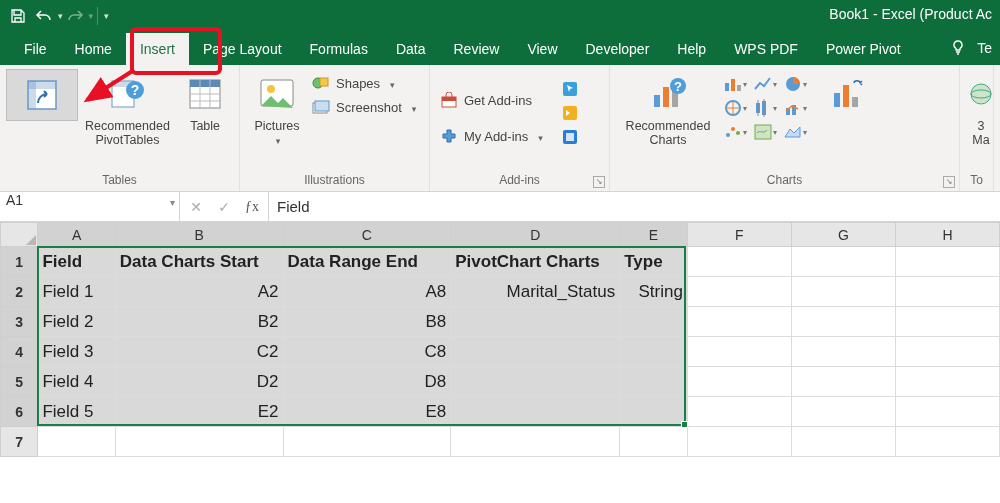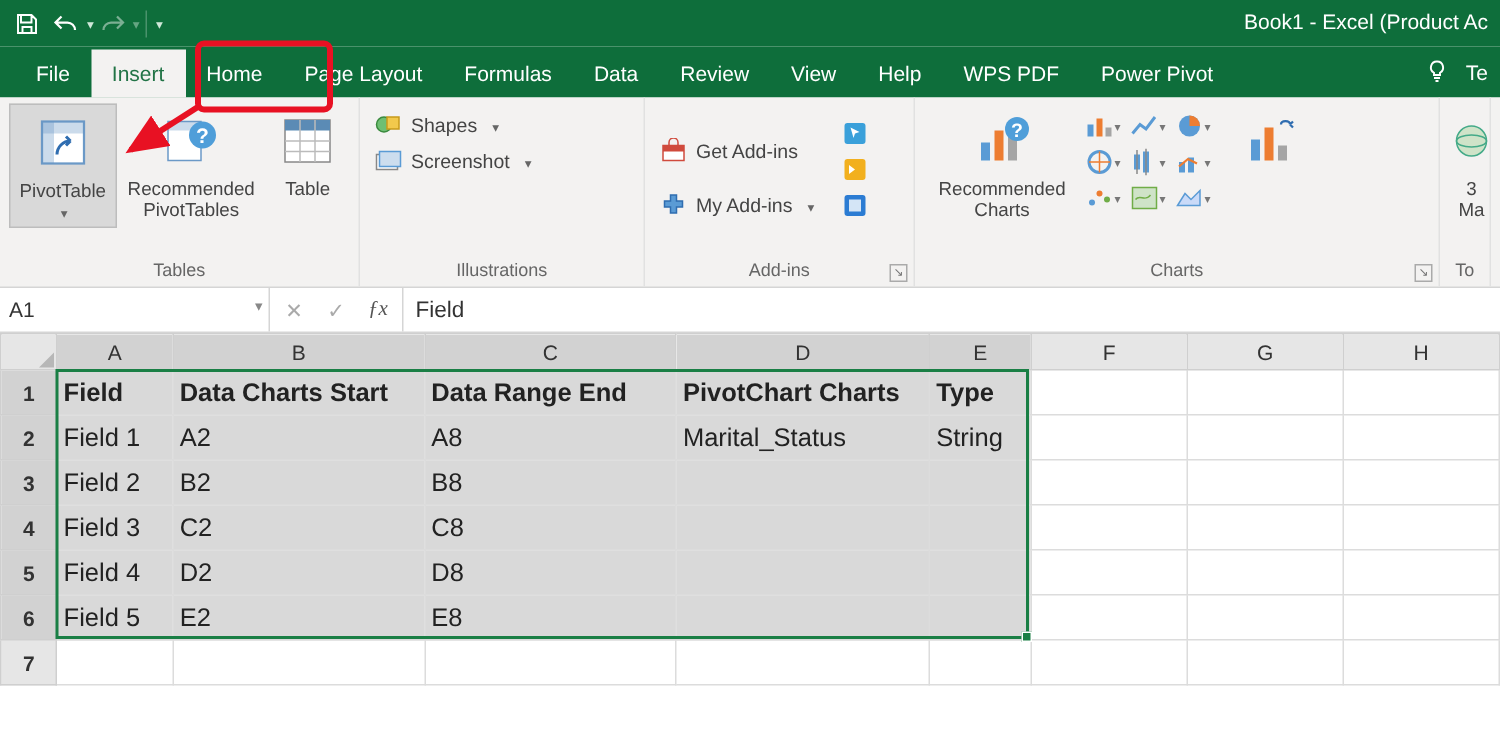--- a/index.html
+++ b/index.html
@@ -55,43 +55,43 @@
   .smallrow .dd::after{content:"▾"; font-size:9px; color:#666; margin-left:4px;}
   .stack{display:flex;flex-direction:column;justify-content:space-between;}
   .iconcol{display:flex;flex-direction:column;gap:2px;padding:2px;}
   .iconcol .ib{width:26px;height:22px;display:flex;align-items:center;justify-content:center;cursor:pointer;}
 
   
   .bigbtn.pressed{ background:#d9d9d9; border:1px solid #bdbdbd;}
 
   
   .fbar { height: 30px; border-bottom:1px solid #d5d5d5; display:flex; align-items:stretch; }
-  .namebox { width:180px; border-right:1px solid #d5d5d5; display:flex; align-items:flex-start; padding:6px 6px; position:relative;}
+  .namebox { width:180px; border-right:1px solid #d5d5d5; display:flex; align-items:flex-end; padding:16px 6px; position:relative;}
   .namebox input{ border:none; outline:none; width:100%; font-size:14px; color:#333; background:transparent;}
   .namebox .dd{ position:absolute; right:4px; color:#888; font-size:10px; cursor:pointer;}
   .fctrls{ display:flex; align-items:center; border-right:1px solid #d5d5d5; padding:0 2px;}
   .fctrls .fb{ width:28px; height:100%; display:flex;align-items:center;justify-content:center;color:#aaa;cursor:pointer; font-size:14px;}
-  .fctrls .fb.fx{ font-style:italic; font-family:"Cambria Math",serif; color:#555;}
+  .fctrls .fb.fx{ font-family:"Cambria Math",serif; color:#555;}
   .finput{ flex:1; padding:0 8px; display:flex; align-items:center;}
   .finput input{ border:none; outline:none; width:100%; font-size:15px; color:#333;}
 
   
   .gridwrap{ position:relative; overflow:hidden; }
   .grid { border-collapse:collapse; table-layout:fixed; }
   .ghead th{
     background:#e6e6e6; font-weight:normal; color:#333; font-size:14px; border:1px solid #cfcfcf; height:24px; position:relative;
   }
   .ghead th.sel{ background:#d2d2d2;}
   .rowh{ background:#e6e6e6; text-align:center; font-size:14px; color:#333; border:1px solid #cfcfcf; width:38px;}
   .rowh.sel{ background:#d2d2d2;}
   .corner{ background:#e6e6e6; border:1px solid #cfcfcf; width:38px;}
   td.cell{ border:1px solid #dcdcdc; height:30px; font-size:17px; padding:0 4px; color:#222;}
   td.cell.selbg{ background:#d9d9d9;}
   td.cell.hdr{ font-weight:bold;}
-  td.cell.center{text-align:left;}
+  td.cell.center{text-align:right;}
   td.cell.left{text-align:left;}
 
   
   .marquee{
     position:absolute; border:2px solid #1a7f45; pointer-events:none;
   }
   .marquee .handle{
     position:absolute; right:-4px; bottom:-4px; width:7px;height:7px;background:#1a7f45;border:1px solid #fff;
   }
 
@@ -119,27 +119,28 @@
       </svg>
   </div>
   <span style="color:#cfe8d9;font-size:9px;opacity:.45">▾</span>
   <div class="qat-sep"></div>
   <span style="color:#cfe8d9;font-size:9px;cursor:pointer;margin-left:2px">▾</span>
   <div class="title-text">Book1  -  Excel (Product Ac</div>
 </div>
 
 <div class="tabs">
   <div class="tab">File</div>
+  <div class="tab">Home</div>
   <div class="tab active">Insert</div>
-  <div class="tab">Home</div>
   <div class="tab">Page Layout</div>
   <div class="tab">Formulas</div>
   <div class="tab">Data</div>
   <div class="tab">Review</div>
   <div class="tab">View</div>
+  <div class="tab">Developer</div>
   <div class="tab">Help</div>
   <div class="tab">WPS PDF</div>
   <div class="tab">Power Pivot</div>
   <div class="tab-right">
     <div class="ic">
       <svg width="16" height="16" viewBox="0 0 16 16" fill="none">
           <path d="M8 1a4 4 0 00-2 7.5V10h4V8.5A4 4 0 008 1zM6 12h4M7 14h2" stroke-width="1.3"></path>
         </svg>
     </div>
     <span style="color:#fff;font-size:14px">Te</span>
@@ -152,21 +153,20 @@
     <div class="grp-body">
       <div class="bigbtn pressed" style="width:72px">
         <div class="icon">
           <svg width="36" height="36" viewBox="0 0 36 36">
               <rect x="4" y="4" width="28" height="28" fill="#fff" stroke="#6b99c7" stroke-width="1.5"></rect>
               <rect x="4" y="4" width="28" height="8" fill="#6b99c7" opacity=".35"></rect>
               <rect x="4" y="4" width="8" height="28" fill="#6b99c7" opacity=".35"></rect>
               <path d="M14 26c0-5 4-9 9-9m0 0l-3-3m3 3l-3 3" stroke="#2f6db0" stroke-width="2" fill="none"></path>
             </svg>
         </div>
-        <div class="lbl"><span>PivotTable</span><br><span class="caret"></span></div>
       </div>
       <div class="bigbtn" style="width:100px">
         <div class="icon">
           <svg width="36" height="36" viewBox="0 0 36 36">
               <rect x="3" y="5" width="22" height="26" fill="#fff" stroke="#6b99c7"></rect>
               <rect x="3" y="5" width="22" height="6" fill="#6b99c7" opacity=".35"></rect>
               <circle cx="26" cy="14" r="9" fill="#4f9ed9"></circle>
               <text x="26" y="19" text-anchor="middle" font-size="14" font-weight="bold" fill="#fff">?</text>
             </svg>
         </div>
@@ -185,20 +185,30 @@
             </svg>
         </div>
         <div class="lbl">Table</div>
       </div>
     </div>
     <div class="grp-label">Tables</div>
   </div>
 
   <div class="grp" style="width:190px">
     <div class="grp-body">
+      <div class="bigbtn" style="width:62px">
+        <div class="icon">
+          <svg width="36" height="32" viewBox="0 0 36 32">
+              <rect x="2" y="2" width="32" height="26" rx="2" fill="#fff" stroke="#888"></rect>
+              <circle cx="12" cy="11" r="4" fill="#f5c242"></circle>
+              <path d="M2 28l10-10 7 7 5-5 10 10z" fill="#6fbf73"></path>
+            </svg>
+        </div>
+        <div class="lbl"><span>Pictures</span><br><span class="caret"></span></div>
+      </div>
       <div class="stack" style="padding-top:2px">
         <div class="smallrow">
           <span class="mini">
               <svg width="18" height="16" viewBox="0 0 18 16">
                 <circle cx="6" cy="8" r="5" fill="#6fbf73" stroke="#3a8a3e"></circle>
                 <rect x="8" y="3" width="8" height="8" fill="#f2c94c" stroke="#c79a1a"></rect>
               </svg>
             </span>
           <span>Shapes</span>
             <span class="dd"></span>

